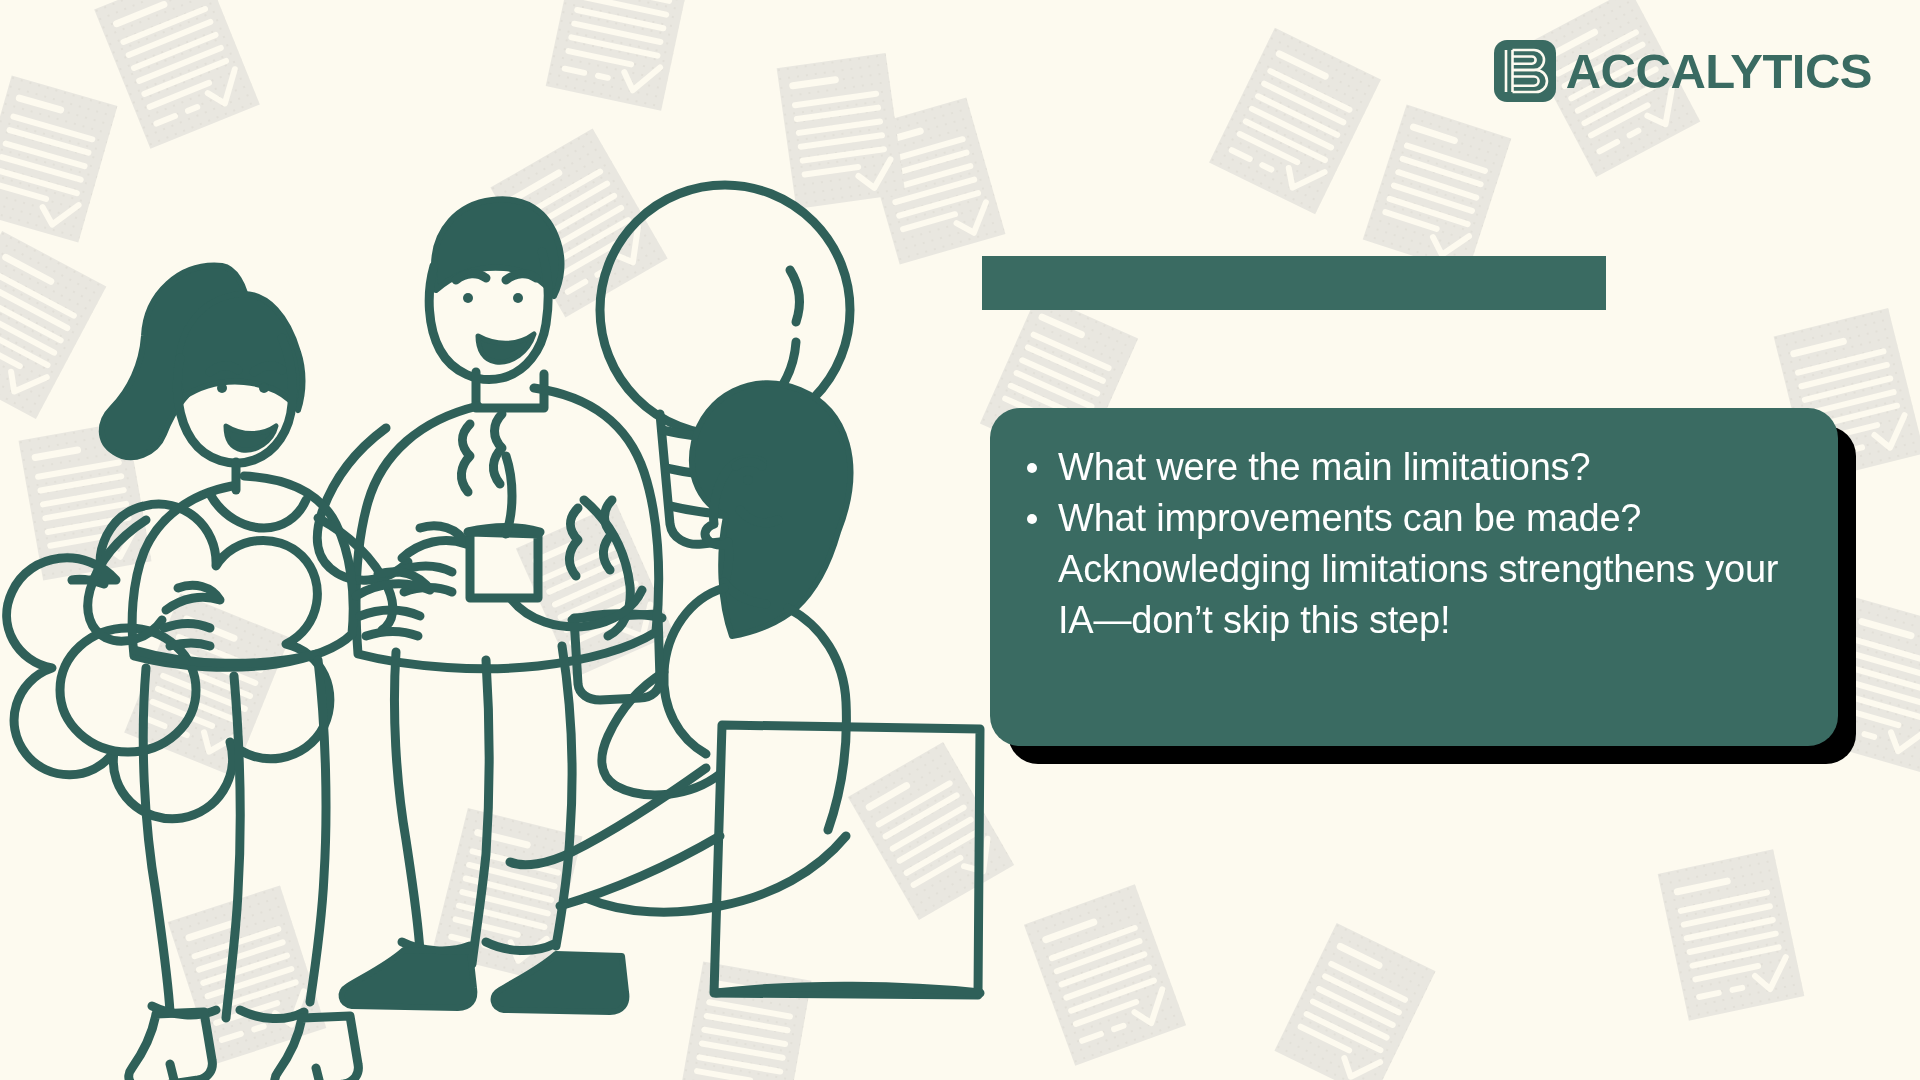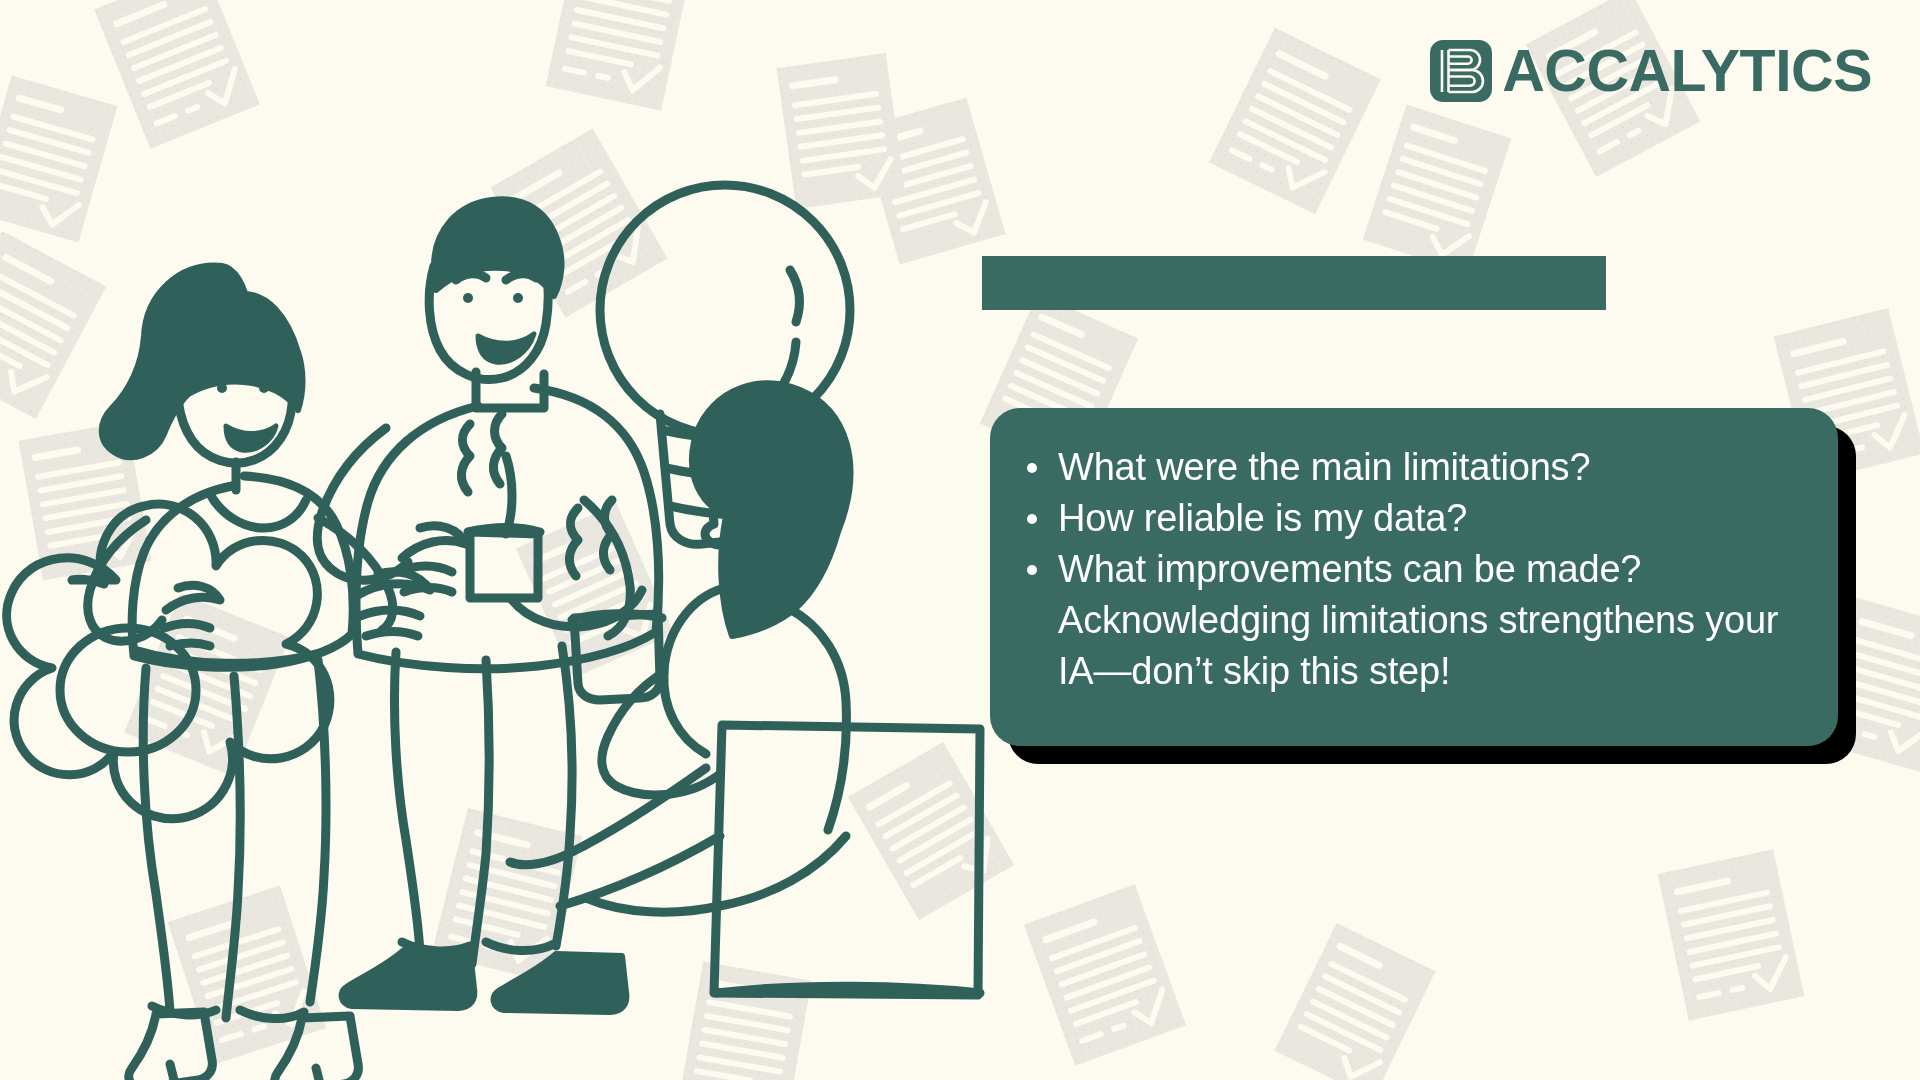--- a/index.html
+++ b/index.html
@@ -41,21 +41,21 @@
     display: flex;
     align-items: center;
     gap: 10px;
   }
   #logo-mark {
     width: 62px;
     height: 62px;
     flex: 0 0 auto;
   }
   #logo-word {
-    font-size: 59px;
+    font-size: 49px;
     font-weight: 800;
     letter-spacing: -0.5px;
     color: #3A6B62;
     line-height: 1;
     white-space: nowrap;
     font-family: "Liberation Sans", sans-serif;
   }
 
   
   #title-bar {
@@ -436,21 +436,17 @@
 <div id="card-wrap">
   <div id="card-shadow"></div>
   <div id="card">
     <ul id="bullet-list">
       <li>
         <span class="bullet-dot"></span>
         <span class="li-text">What were the main limitations?</span>
       </li>
       <li>
         <span class="bullet-dot"></span>
-        <span class="li-text">How reliable is my data?</span>
-      </li>
-      <li>
-        <span class="bullet-dot"></span>
         <span class="li-text">What improvements can be made? Acknowledging limitations strengthens your IA—don’t skip this step!</span>
       </li>
     </ul>
   </div>
 </div>
 
 </body></html>

